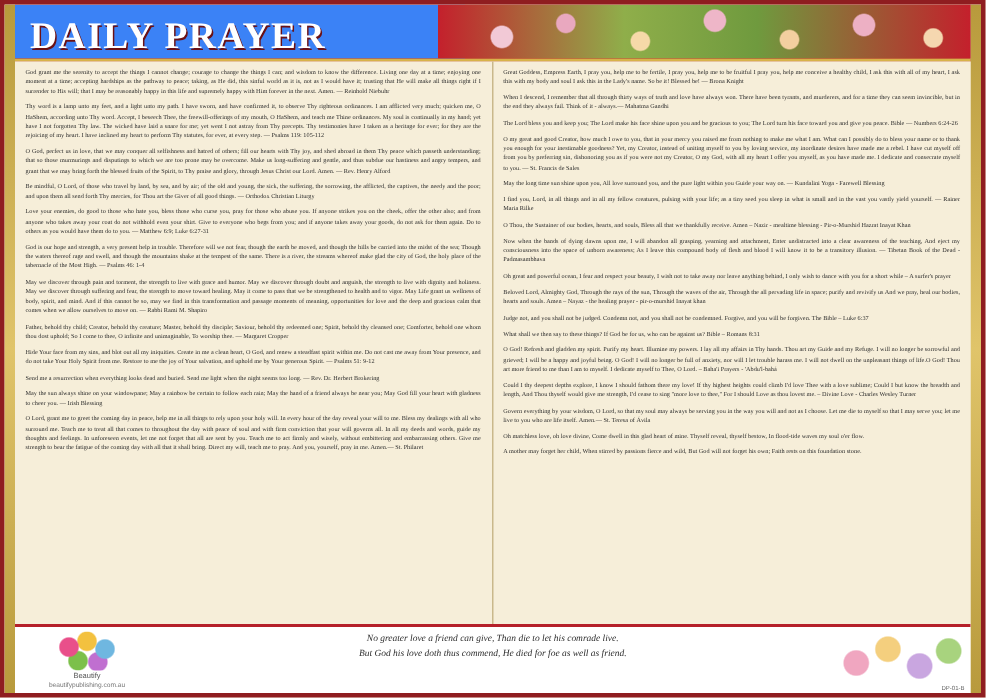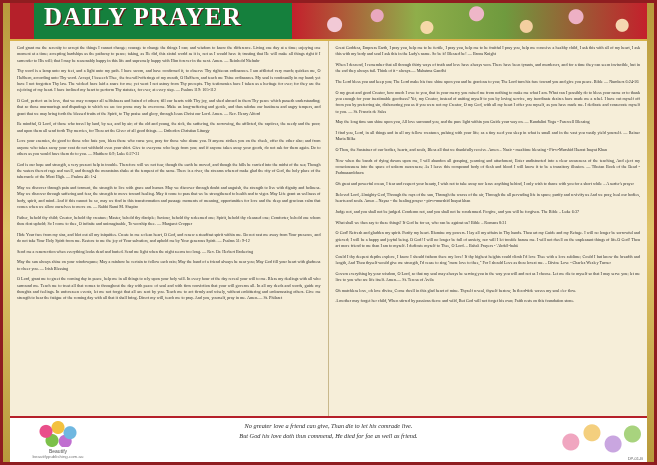--- a/index.html
+++ b/index.html
@@ -46,26 +46,25 @@
     position: relative;
     height: 36px;
     background: #b5202a;
     border-bottom: 2px solid #d8b24a;
     overflow: hidden;
   }
   .header-left {
     position: absolute;
     left: 0; top: 0; bottom: 0;
     width: 300px;
-    background: #15803d;
+    background: #3b82f6;
     display: flex;
-    align-items: flex-start;
+    align-items: flex-end;
     padding-left: 10px;
     box-sizing: border-box;
-    margin-left: 24px;
   }
   .title {
     font-family: "Liberation Serif", serif;
     font-weight: bold;
     font-size: 25px;
     letter-spacing: 1px;
     color: #ffffff;
     text-shadow: 1px 1px 0 #6b1014;
     white-space: nowrap;
   }

